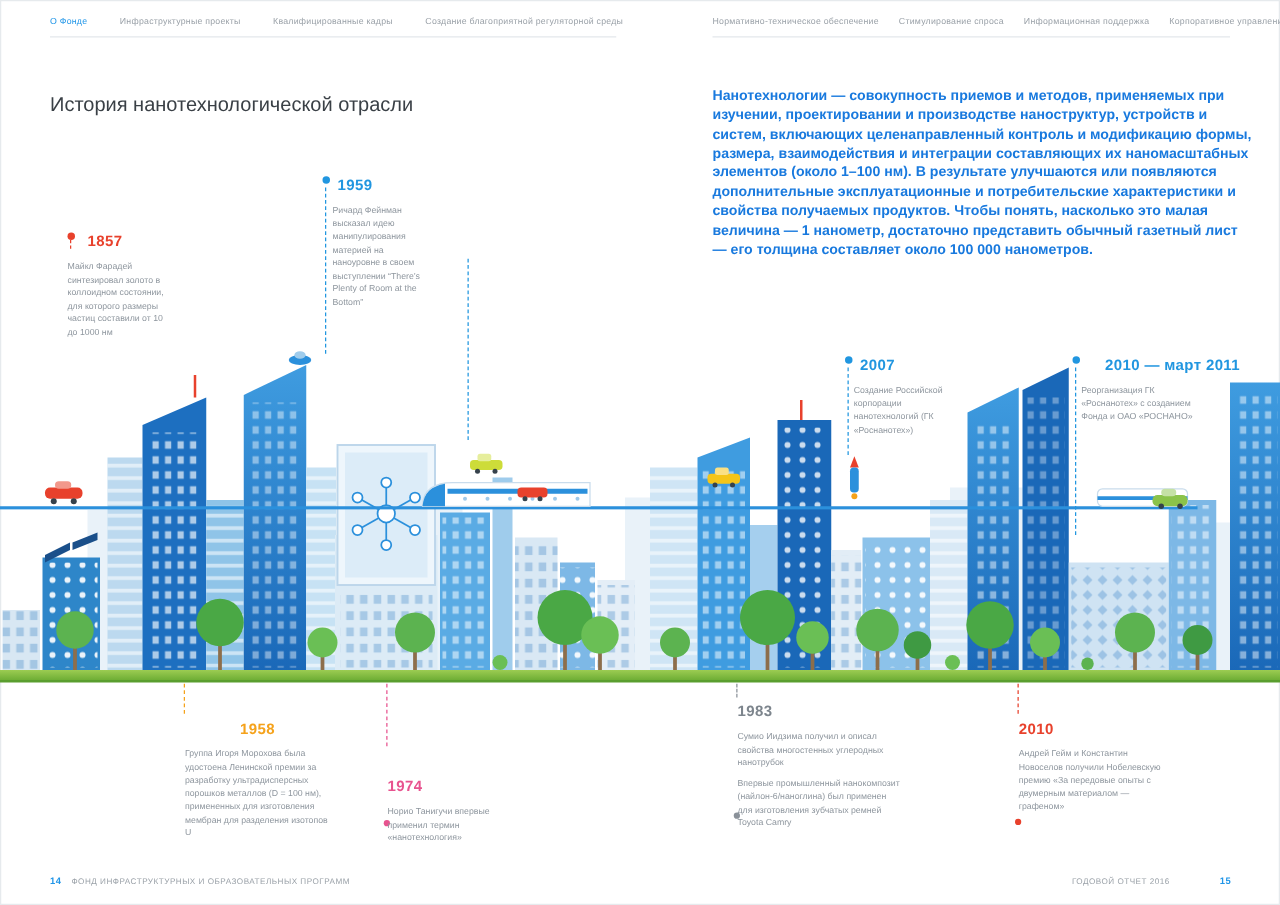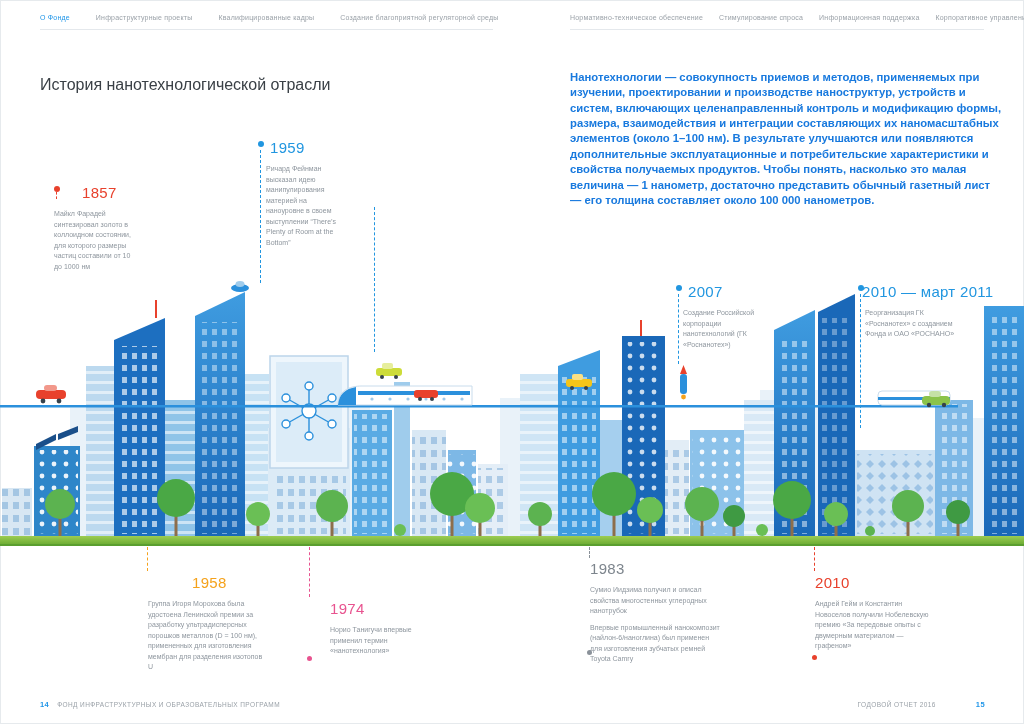--- a/index.html
+++ b/index.html
@@ -18,21 +18,21 @@
   .rule-left { left:40px; width:453px; }
   .rule-right { left:570px; width:414px; }
 
   .title { position:absolute; left:40px; top:76px; font-size:16px; font-weight:400; color:#3a4046; z-index:6; }
   .intro { position:absolute; left:570px; top:70px; width:432px; font-size:11.3px; font-weight:700;
            color:#1879de; line-height:1.36; z-index:6; }
 
   
   .tl { position:absolute; z-index:5; }
   .dot { position:absolute; width:6px; height:6px; border-radius:50%; }
-  .year { font-size:15px; font-weight:400; letter-spacing:.3px; white-space:nowrap; display:inline-block; }
+  .year { font-size:12px; font-weight:700; letter-spacing:.3px; white-space:nowrap; display:inline-block; }
   .tl-text { font-size:7px; line-height:1.5; color:#8e969e; margin-top:7px; }
   .dash { position:absolute; width:0; border-left:1px dashed; z-index:2; }
   .enddot { position:absolute; width:5px; height:5px; border-radius:50%; z-index:4; }
 
   .c-red    { color:#e8412c; } .bg-red    { background:#e8412c; } .bd-red    { border-color:#e8412c; }
   .c-blue   { color:#2196e0; } .bg-blue   { background:#2196e0; } .bd-blue   { border-color:#2196e0; }
   .c-orange { color:#f5a21b;margin-left:44px; } .bd-orange { border-color:#f5a21b; }
   .c-pink   { color:#e8538f; } .bg-pink   { background:#e8538f; } .bd-pink   { border-color:#e8538f; }
   .c-gray   { color:#7d858d; } .bg-gray   { background:#8a9199; } .bd-gray   { border-color:#8a9199; }
 
@@ -68,40 +68,40 @@
   <p class="intro">Нанотехнологии — совокупность приемов и методов, применяемых при изучении, проектировании и производстве наноструктур, устройств и систем, включающих целенаправленный контроль и модификацию формы, размера, взаимодействия и интеграции составляющих их наномасштабных элементов (около 1–100 нм). В результате улучшаются или появляются дополнительные эксплуатационные и потребительские характеристики и свойства получаемых продуктов. Чтобы понять, насколько это малая величина — 1 нанометр, достаточно представить обычный газетный лист — его толщина составляет около 100 000 нанометров.</p>
 
   <div class="dash bd-red" style="left:56px;  top:192px; height:7px;"></div>
   <div class="dash bd-blue" style="left:260px; top:150px; height:133px;"></div>
   <div class="dash bd-blue" style="left:374px; top:207px; height:145px;"></div>
   <div class="dash bd-blue" style="left:678px; top:294px; height:70px;"></div>
   <div class="dash bd-blue" style="left:860px; top:294px; height:134px;"></div>
 
   <div class="tl" style="left:54px; top:184px; width:80px;">
     <span class="dot bg-red" style="left:0; top:2px;"></span>
-    <span class="year c-red" style="margin-left:28px;">1857</span>
+    <span class="year c-red" style="margin-left:16px;">1857</span>
     <div class="tl-text" style="width:78px;">Майкл Фарадей синтезировал золото в коллоидном состоянии, для которого размеры частиц составили от 10 до 1000 нм</div>
   </div>
 
   <div class="tl" style="left:258px; top:139px; width:84px;">
     <span class="dot bg-blue" style="left:0; top:2px;"></span>
     <span class="year c-blue" style="margin-left:12px;">1959</span>
     <div class="tl-text" style="width:74px; margin-left:8px;">Ричард Фейнман высказал идею манипулирования материей на наноуровне в своем выступлении “There’s Plenty of Room at the Bottom”</div>
   </div>
 
 
   <div class="tl" style="left:676px; top:283px; width:90px;">
     <span class="dot bg-blue" style="left:0; top:2px;"></span>
     <span class="year c-blue" style="margin-left:12px;">2007</span>
     <div class="tl-text" style="width:80px; margin-left:7px;">Создание Российской корпорации нанотехнологий (ГК «Роснанотех»)</div>
   </div>
 
   <div class="tl" style="left:858px; top:283px; width:120px;">
     <span class="dot bg-blue" style="left:0; top:2px;"></span>
-    <span class="year c-blue" style="margin-left:4px;">2010 — март 2011</span>
+    <span class="year c-blue" style="margin-left:26px;">2010 — март 2011</span>
     <div class="tl-text" style="width:96px; margin-left:7px;">Реорганизация ГК «Роснанотех» с созданием Фонда и ОАО «РОСНАНО»</div>
   </div>
 
   <svg class="city" viewBox="0 0 1024 270">
     <defs>
       <pattern id="winSq" width="10" height="12" patternUnits="userSpaceOnUse">
         <rect x="2" y="3" width="5" height="6" fill="rgba(255,255,255,0.85)"></rect>
       </pattern>
       <pattern id="winBlue" width="11" height="13" patternUnits="userSpaceOnUse">
         <rect x="2" y="3" width="6" height="7" fill="rgba(30,110,185,0.28)"></rect>
@@ -342,21 +342,21 @@
   <div class="dash bd-orange" style="left:147px; top:547px; height:24px;"></div>
   <div class="dash bd-pink" style="left:309px; top:547px; height:50px;"></div>
   <div class="dash bd-gray" style="left:589px; top:547px; height:11px;"></div>
   <div class="dash bd-red" style="left:814px; top:547px; height:24px;"></div>
 
   <div class="tl" style="left:148px; top:574px; width:122px;">
     <span class="year c-orange">1958</span>
     <div class="tl-text" style="width:120px;">Группа Игоря Морохова была удостоена Ленинской премии за разработку ультрадисперсных порошков металлов (D = 100 нм), примененных для изготовления мембран для разделения изотопов U</div>
   </div>
 
-  <div class="tl" style="left:310px; top:600px; width:98px;margin-left:20px;">
+  <div class="tl" style="left:310px; top:620px; width:98px;">
     <span class="year c-pink">1974</span>
     <div class="tl-text" style="width:94px;">Норио Танигучи впервые применил термин «нанотехнология»</div>
   </div>
   <div class="enddot bg-pink" style="left:307px; top:656px;"></div>
 
   <div class="tl" style="left:590px; top:560px; width:136px;">
     <span class="year c-gray">1983</span>
     <div class="tl-text" style="width:132px;">Сумио Иидзима получил и описал свойства многостенных углеродных нанотрубок</div>
     <div class="tl-text" style="width:132px; margin-top:6px;">Впервые промышленный нанокомпозит (найлон-6/наноглина) был применен для изготовления зубчатых ремней Toyota Camry</div>
   </div>

